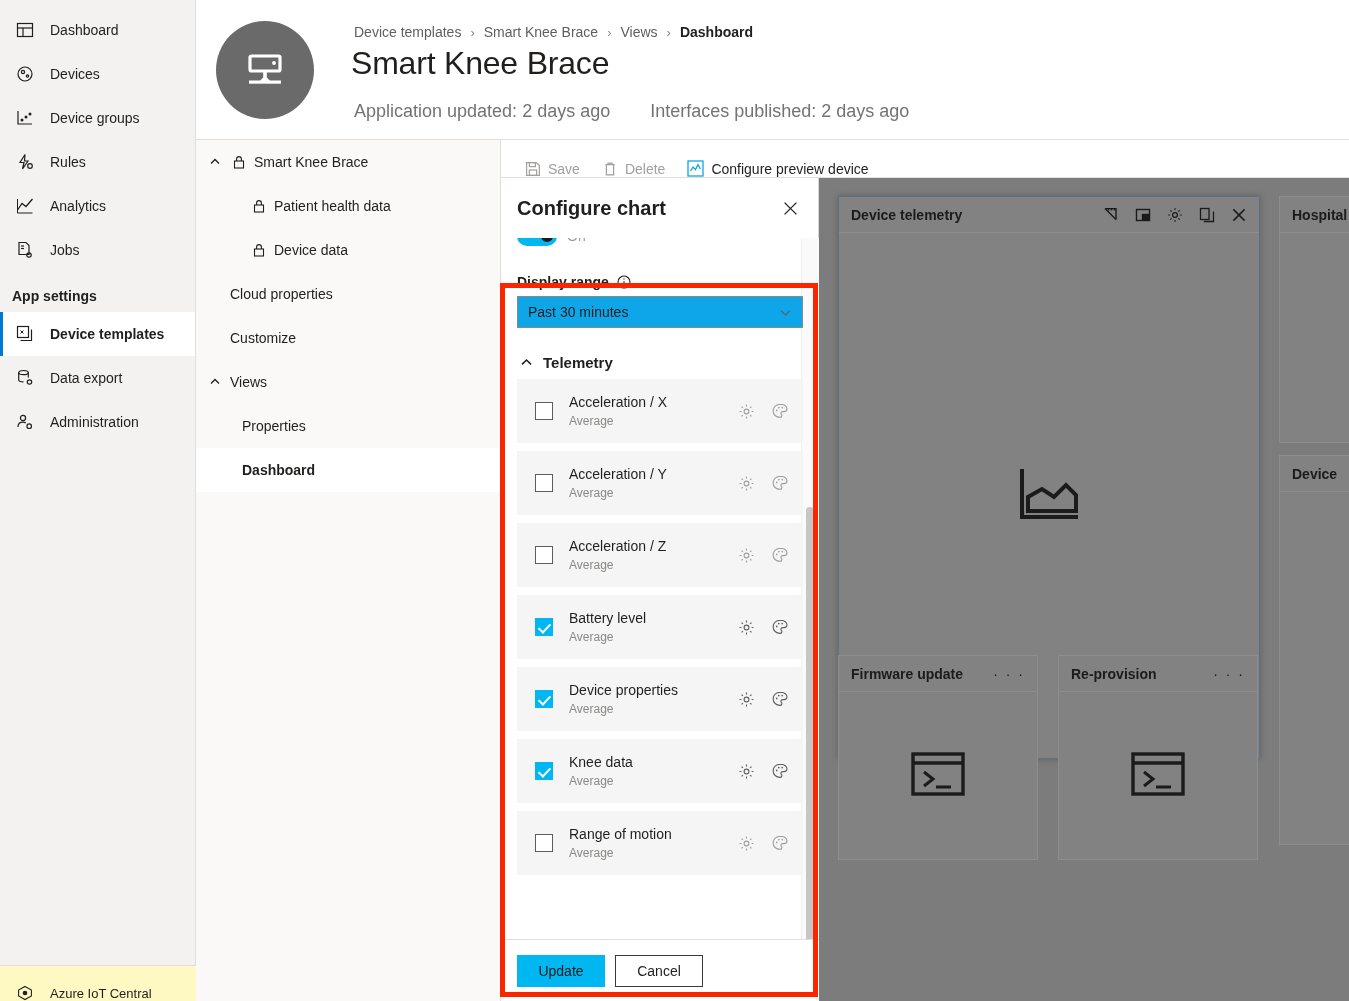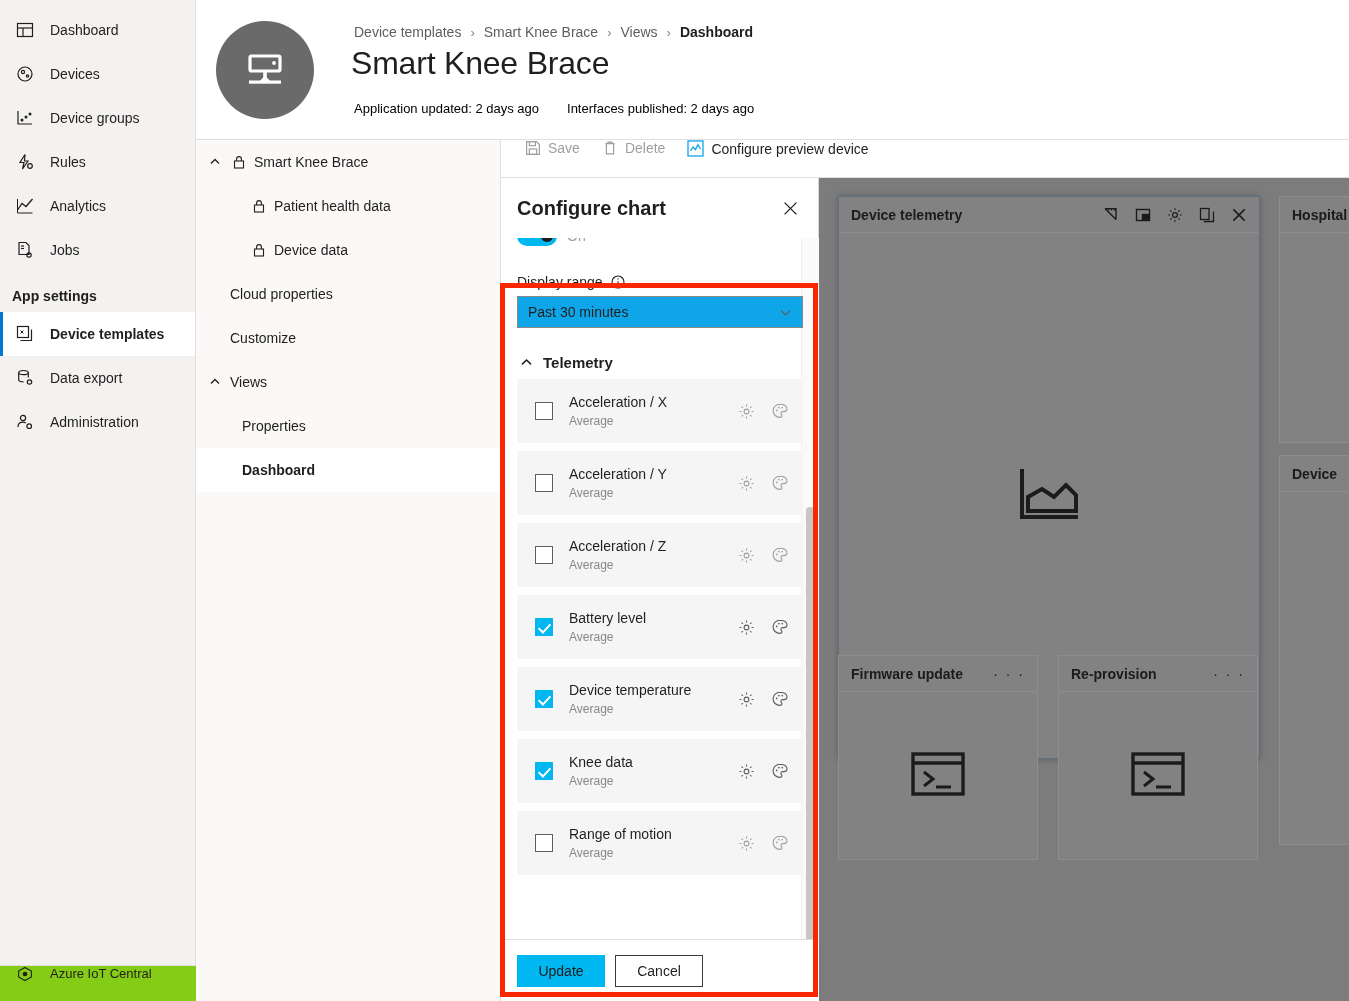--- a/index.html
+++ b/index.html
@@ -35,22 +35,22 @@
   .nav-item.selected::before {
     content: ""; position: absolute; left: 0; top: 0; bottom: 0;
     width: 3px; background: #0078d4;
   }
   .nav-section {
     font-size: 14px; font-weight: bold; color: #201f1e;
     padding: 16px 0 8px 12px;
   }
   #brandbar {
     position: absolute; left: 0; bottom: 0; width: 196px; height: 36px;
-    border-top: 1px solid #e1dfdd; display: flex; align-items: flex-start;
-    padding-left: 12px; background: #84cc16;
+    border-top: 1px solid #e1dfdd; display: flex; align-items: flex-end;
+    padding-left: 12px; background: #fef9c3;
   }
   #brandbar .brand-icon { width: 26px; margin-right: 12px; display:flex; justify-content:center;}
   #brandbar .brand-text { font-size: 13px; color: #201f1e; }
 
   
   #header {
     position: absolute; left: 196px; top: 0; width: 1153px; height: 140px;
     background: #ffffff; border-bottom: 1px solid #e1dfdd;
   }
   #avatar {
@@ -64,21 +64,21 @@
   }
   #breadcrumb .crumb { cursor: pointer; }
   #breadcrumb .crumb.current { color: #201f1e; font-weight: bold; cursor: default;}
   #breadcrumb .sep { margin: 0 9px; color: #8a8886; font-size: 13px; }
   #page-title {
     position: absolute; left: 155px; top: 45px;
     font-size: 32px; font-weight: 400; color: #201f1e; letter-spacing: -0.2px;
   }
   #meta {
     position: absolute; left: 158px; top: 101px;
-    display: flex; font-size: 13px; color: #000000;
+    display: flex; font-size: 18px; color: #737373; gap: 12px;
   }
   #meta .meta-item + .meta-item { margin-left: 28px; }
 
   
   #tree {
     position: absolute; left: 196px; top: 140px; width: 305px; height: 861px;
     background: #faf9f8; border-right: 1px solid #e1dfdd;
   }
   .tree-row {
     display: flex; align-items: center; height: 44px;
@@ -92,21 +92,21 @@
   .lockicon { width: 18px; display:inline-flex; justify-content:center; margin-right: 6px; }
   #tree-collapse {
     position: absolute; right: 14px; top: 148px; width: 20px; height: 20px;
     display: flex; align-items: center; justify-content: center; cursor: pointer;
   }
 
   
   #toolbar {
     position: absolute; left: 501px; top: 140px; width: 848px; height: 38px;
     background: #ffffff; border-bottom: 1px solid #e1dfdd;
-    display: flex; align-items: flex-start; padding-left: 24px;
+    display: flex; align-items: flex-end; padding-left: 24px;
   }
   .tb-btn {
     display: flex; align-items: center; font-size: 14px; margin-right: 22px;
     cursor: pointer; color: #201f1e;
   }
   .tb-btn.disabled { color: #a19f9d; cursor: default; }
   .tb-btn .tbi { margin-right: 7px; display: flex; }
 
   
   #preview {
@@ -159,21 +159,21 @@
     width: 40px; height: 20px; border-radius: 10px; background: #00b7f1;
     position: relative; cursor: pointer;
   }
   .toggle .knob {
     position: absolute; right: 4px; top: 4px; width: 12px; height: 12px;
     border-radius: 50%; background: #1b1b1b;
   }
   .toggle-label { margin-left: 10px; font-size: 14px; color: #a19f9d; }
 
   .field-label {
-    display: flex; align-items: center; font-size: 14px; font-weight: normal;
+    display: flex; align-items: center; font-size: 14px; font-weight: bold;
     color: #201f1e; margin-top: 26px; margin-bottom: 6px;
   }
   .info-icon { margin-left: 8px; display: flex; cursor: pointer; }
 
   .select-box {
     position: relative; height: 32px; border: 1px solid #8a8886;
     display: flex; align-items: center; padding: 0 10px;
     font-size: 14px; color: #201f1e; cursor: pointer; background:#0ea5e9;
   }
   .select-box .sel-chev { position: absolute; right: 10px; top: 9px; }
@@ -733,21 +733,21 @@
                   <circle cx="7.8" cy="5.6" r="0.85" fill="#605e5c" stroke="none"></circle>
                   <circle cx="11.2" cy="5.6" r="0.85" fill="#605e5c" stroke="none"></circle>
               </svg>
             </span>
           </span>
         </div>
 
         <div class="tel-item">
           <span class="cbx checked"></span>
           <span class="tel-text">
-            <span class="tel-name">Device temperature</span><br>
+            <span class="tel-name">Device properties</span><br>
             <span class="tel-sub">Average</span>
           </span>
           <span class="tel-icons">
             <span class="ti">
               <svg width="17" height="17" viewBox="0 0 17 17" fill="none" stroke="#605e5c" stroke-width="1.1">
                 <circle cx="8.5" cy="8.5" r="2.4"></circle>
                 <path d="M8.5 1.5 v1.9 M8.5 13.6 v1.9 M1.5 8.5 h1.9 M13.6 8.5 h1.9 M3.55 3.55 l1.35 1.35 M12.1 12.1 l1.35 1.35 M13.45 3.55 l-1.35 1.35 M4.9 12.1 l-1.35 1.35"></path>
               </svg>
             </span>
             <span class="ti">

